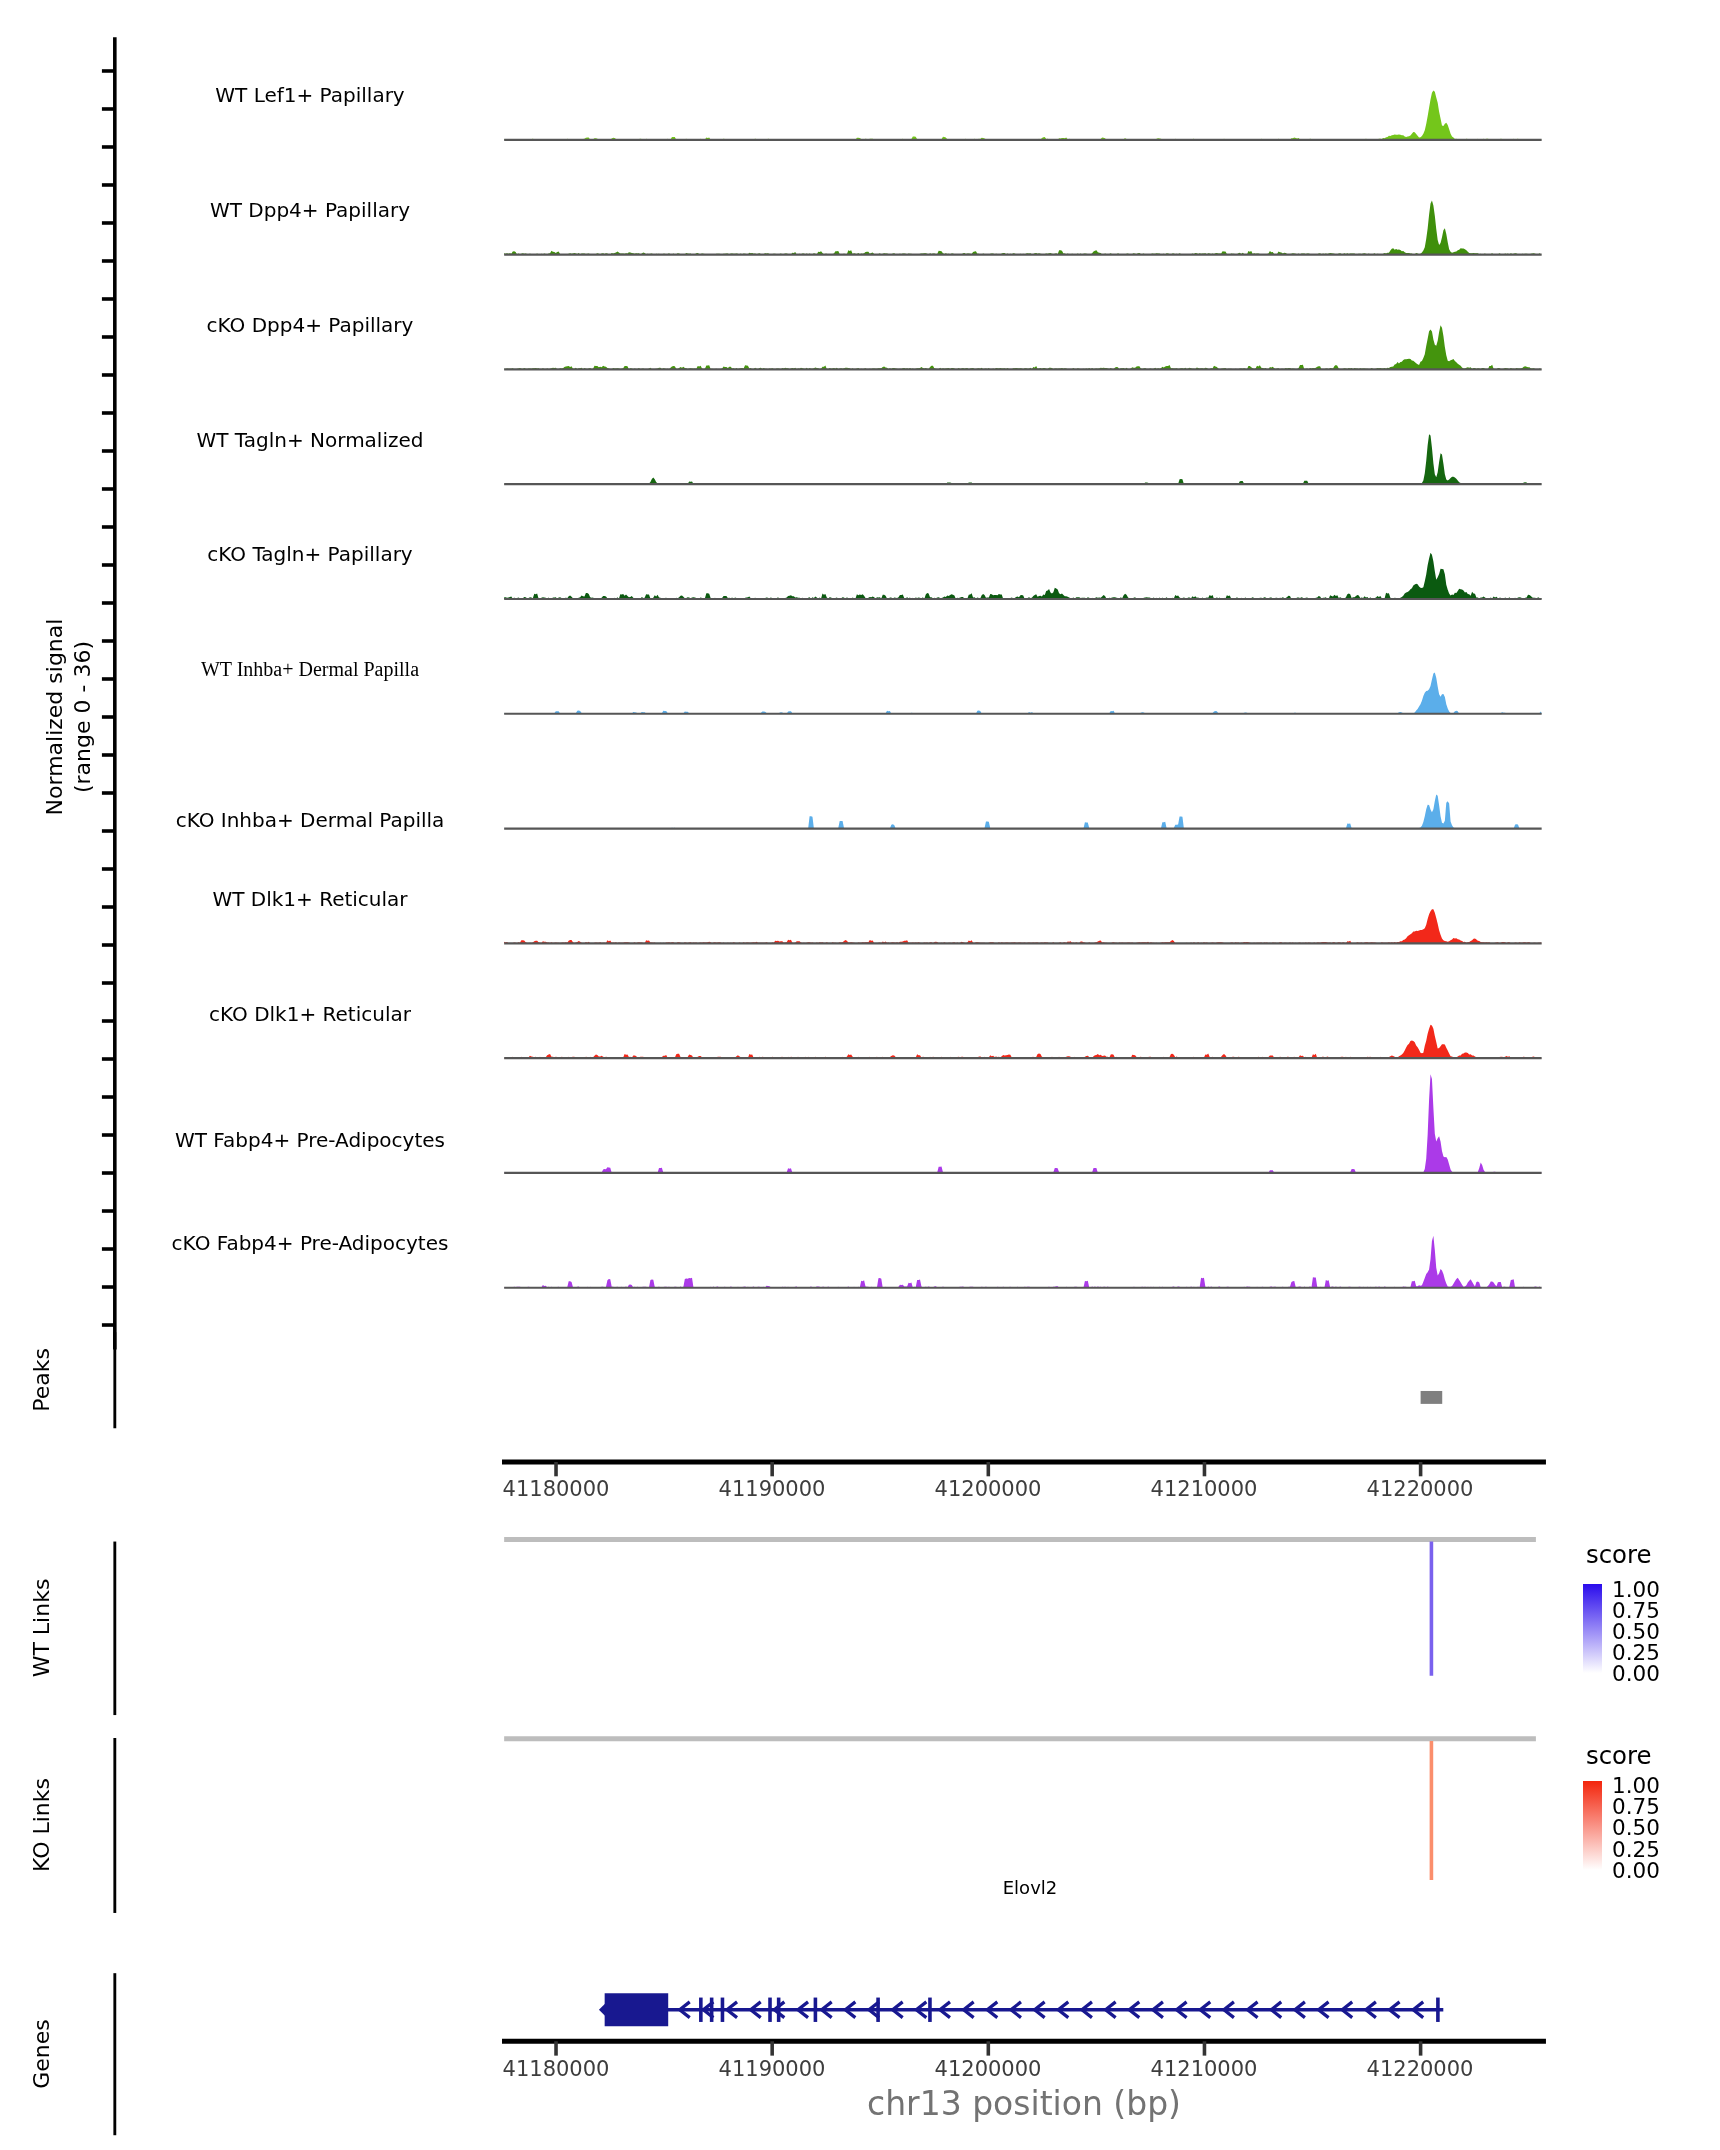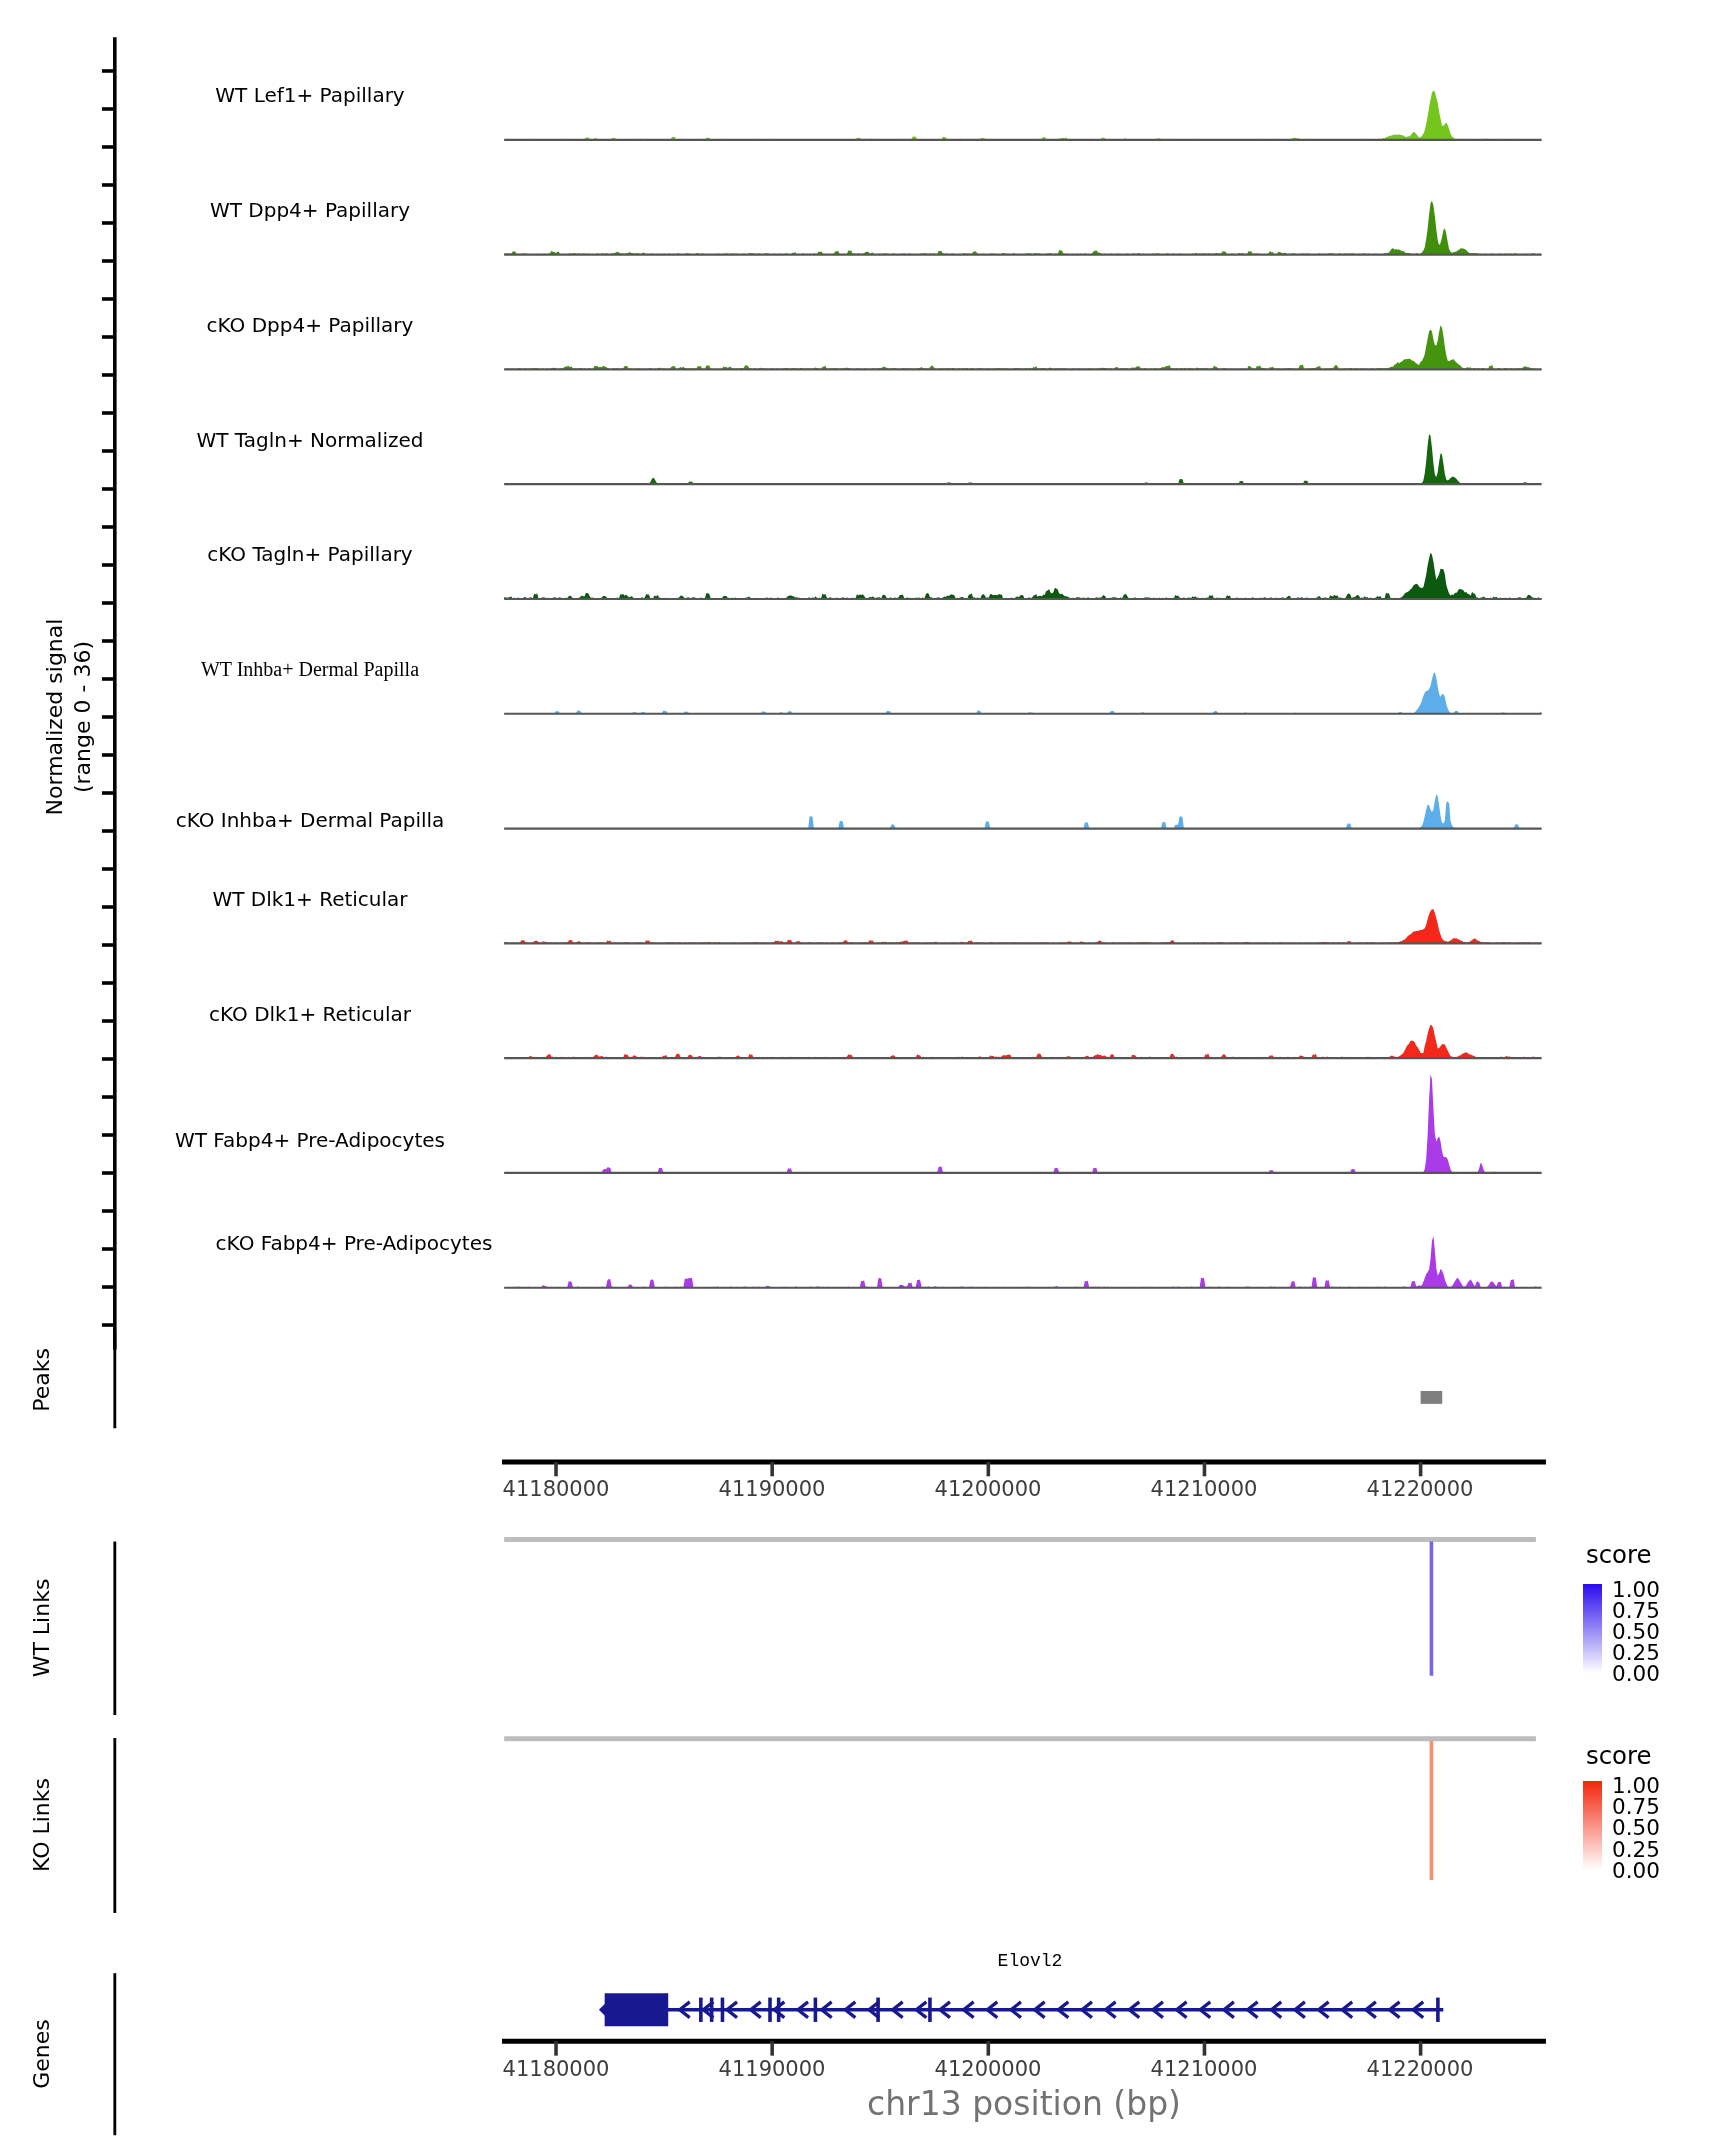--- a/index.html
+++ b/index.html
@@ -160,21 +160,21 @@
 <div class="track-label" style="left: 310px; top: 95px;">WT Lef1+ Papillary</div>
     <div class="track-label" style="left: 310px; top: 210px;">WT Dpp4+ Papillary</div>
     <div class="track-label" style="left: 310px; top: 325px;">cKO Dpp4+ Papillary</div>
     <div class="track-label" style="left: 310px; top: 440px;">WT Tagln+ Normalized</div>
     <div class="track-label" style="left: 310px; top: 554px;">cKO Tagln+ Papillary</div>
     <div class="track-label" style="left: 310px; top: 669px; font-family: Liberation Serif, serif;">WT Inhba+ Dermal Papilla</div>
     <div class="track-label" style="left: 310px; top: 784px; margin-top: 36px;">cKO Inhba+ Dermal Papilla</div>
     <div class="track-label" style="left: 310px; top: 899px;">WT Dlk1+ Reticular</div>
     <div class="track-label" style="left: 310px; top: 1014px;">cKO Dlk1+ Reticular</div>
     <div class="track-label" style="left: 310px; top: 1140px;">WT Fabp4+ Pre-Adipocytes</div>
-    <div class="track-label" style="left: 310px; top: 1243px; margin-left: 44px;">cKO Fabp4+ Pre-Adipocytes</div>
+    <div class="track-label" style="left: 310px; top: 1243px;">cKO Fabp4+ Pre-Adipocytes</div>
     <div class="section-label" style="left: 41px; top: 1380px;">Peaks</div>
     <div class="tick-label" style="left: 556px; top: 1489px;">41180000</div>
     <div class="tick-label" style="left: 772px; top: 1489px;">41190000</div>
     <div class="tick-label" style="left: 988px; top: 1489px;">41200000</div>
     <div class="tick-label" style="left: 1204px; top: 1489px;">41210000</div>
     <div class="tick-label" style="left: 1420px; top: 1489px;">41220000</div>
     <div class="section-label" style="left: 41px; top: 1628px;">WT Links</div>
     <div class="legend-title" style="left: 1586px; top: 1554px;">score</div>
     <div class="legend-bar" style="left: 1583px; top: 1584px; height: 89px; background: linear-gradient(rgb(42, 12, 236), rgb(255, 255, 255));"></div>
     <div class="legend-tick" style="left: 1612px; top: 1589px;">1.00</div>
@@ -184,20 +184,20 @@
     <div class="legend-tick" style="left: 1612px; top: 1673px;">0.00</div>
     <div class="section-label" style="left: 41px; top: 1825px;">KO Links</div>
     <div class="legend-title" style="left: 1586px; top: 1755px;">score</div>
     <div class="legend-bar" style="left: 1583px; top: 1781px; height: 89px; background: linear-gradient(rgb(243, 37, 12), rgb(255, 255, 255));"></div>
     <div class="legend-tick" style="left: 1612px; top: 1785px;">1.00</div>
     <div class="legend-tick" style="left: 1612px; top: 1806px;">0.75</div>
     <div class="legend-tick" style="left: 1612px; top: 1827px;">0.50</div>
     <div class="legend-tick" style="left: 1612px; top: 1849px;">0.25</div>
     <div class="legend-tick" style="left: 1612px; top: 1870px;">0.00</div>
     <div class="section-label" style="left: 41px; top: 2054px;">Genes</div>
-    <div class="gene-name" style="left: 1030px; top: 1961px; font-family: Liberation Mono, monospace;">Elovl2</div>
+    <div class="gene-name" style="left: 1030px; top: 1887px;">Elovl2</div>
     <div class="tick-label" style="left: 556px; top: 2069px;">41180000</div>
     <div class="tick-label" style="left: 772px; top: 2069px;">41190000</div>
     <div class="tick-label" style="left: 988px; top: 2069px;">41200000</div>
     <div class="tick-label" style="left: 1204px; top: 2069px;">41210000</div>
     <div class="tick-label" style="left: 1420px; top: 2069px;">41220000</div>
   </div>
 
 
 </body></html>

